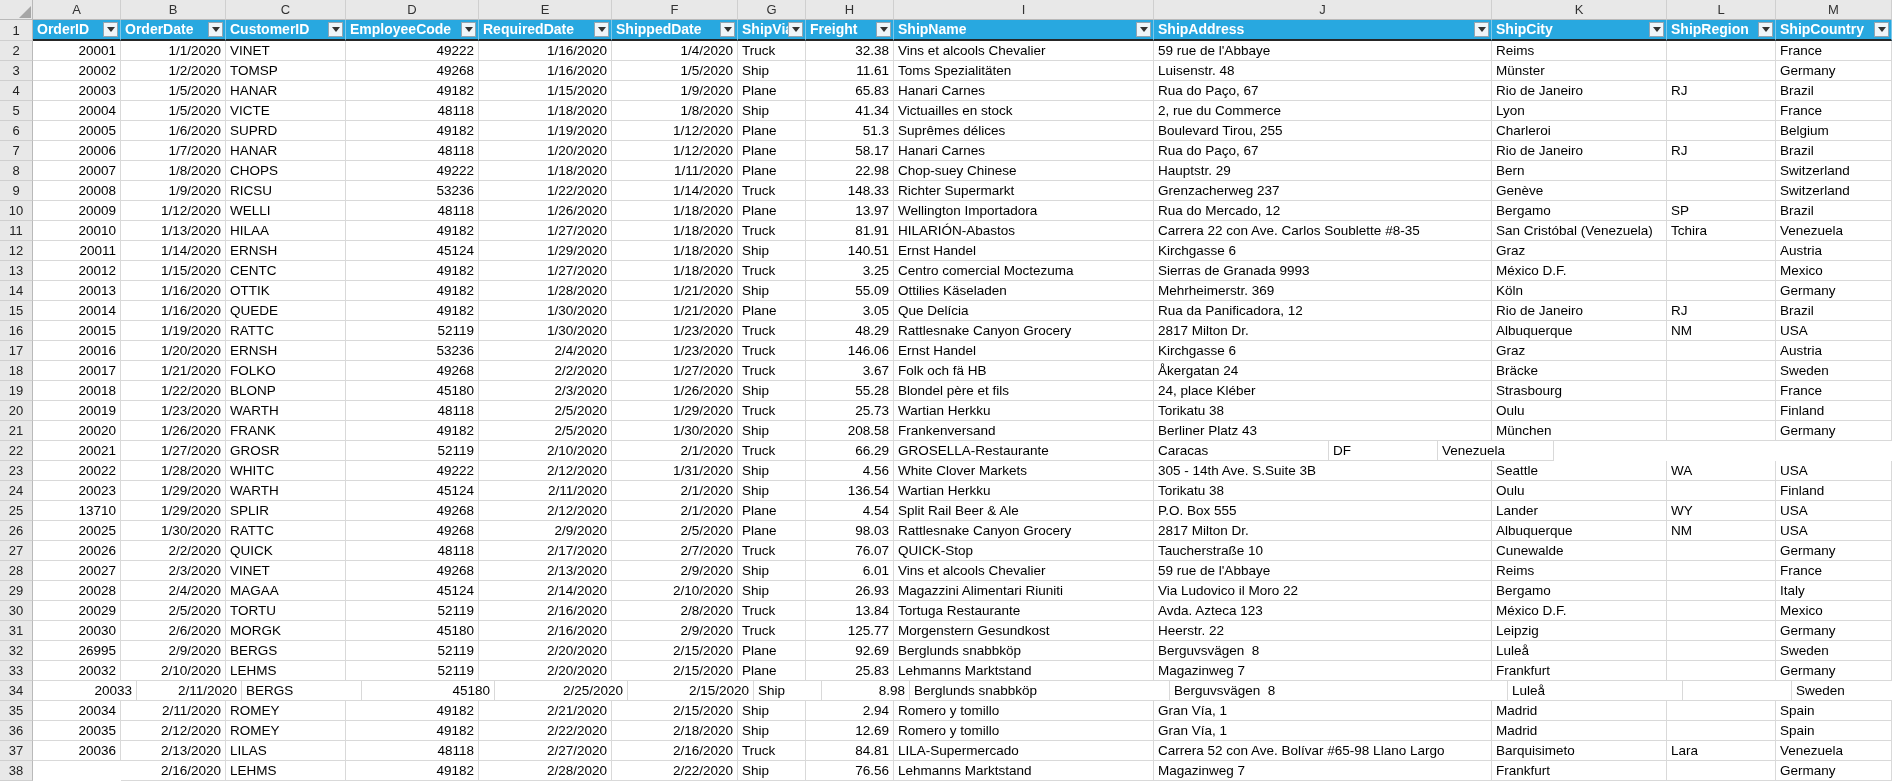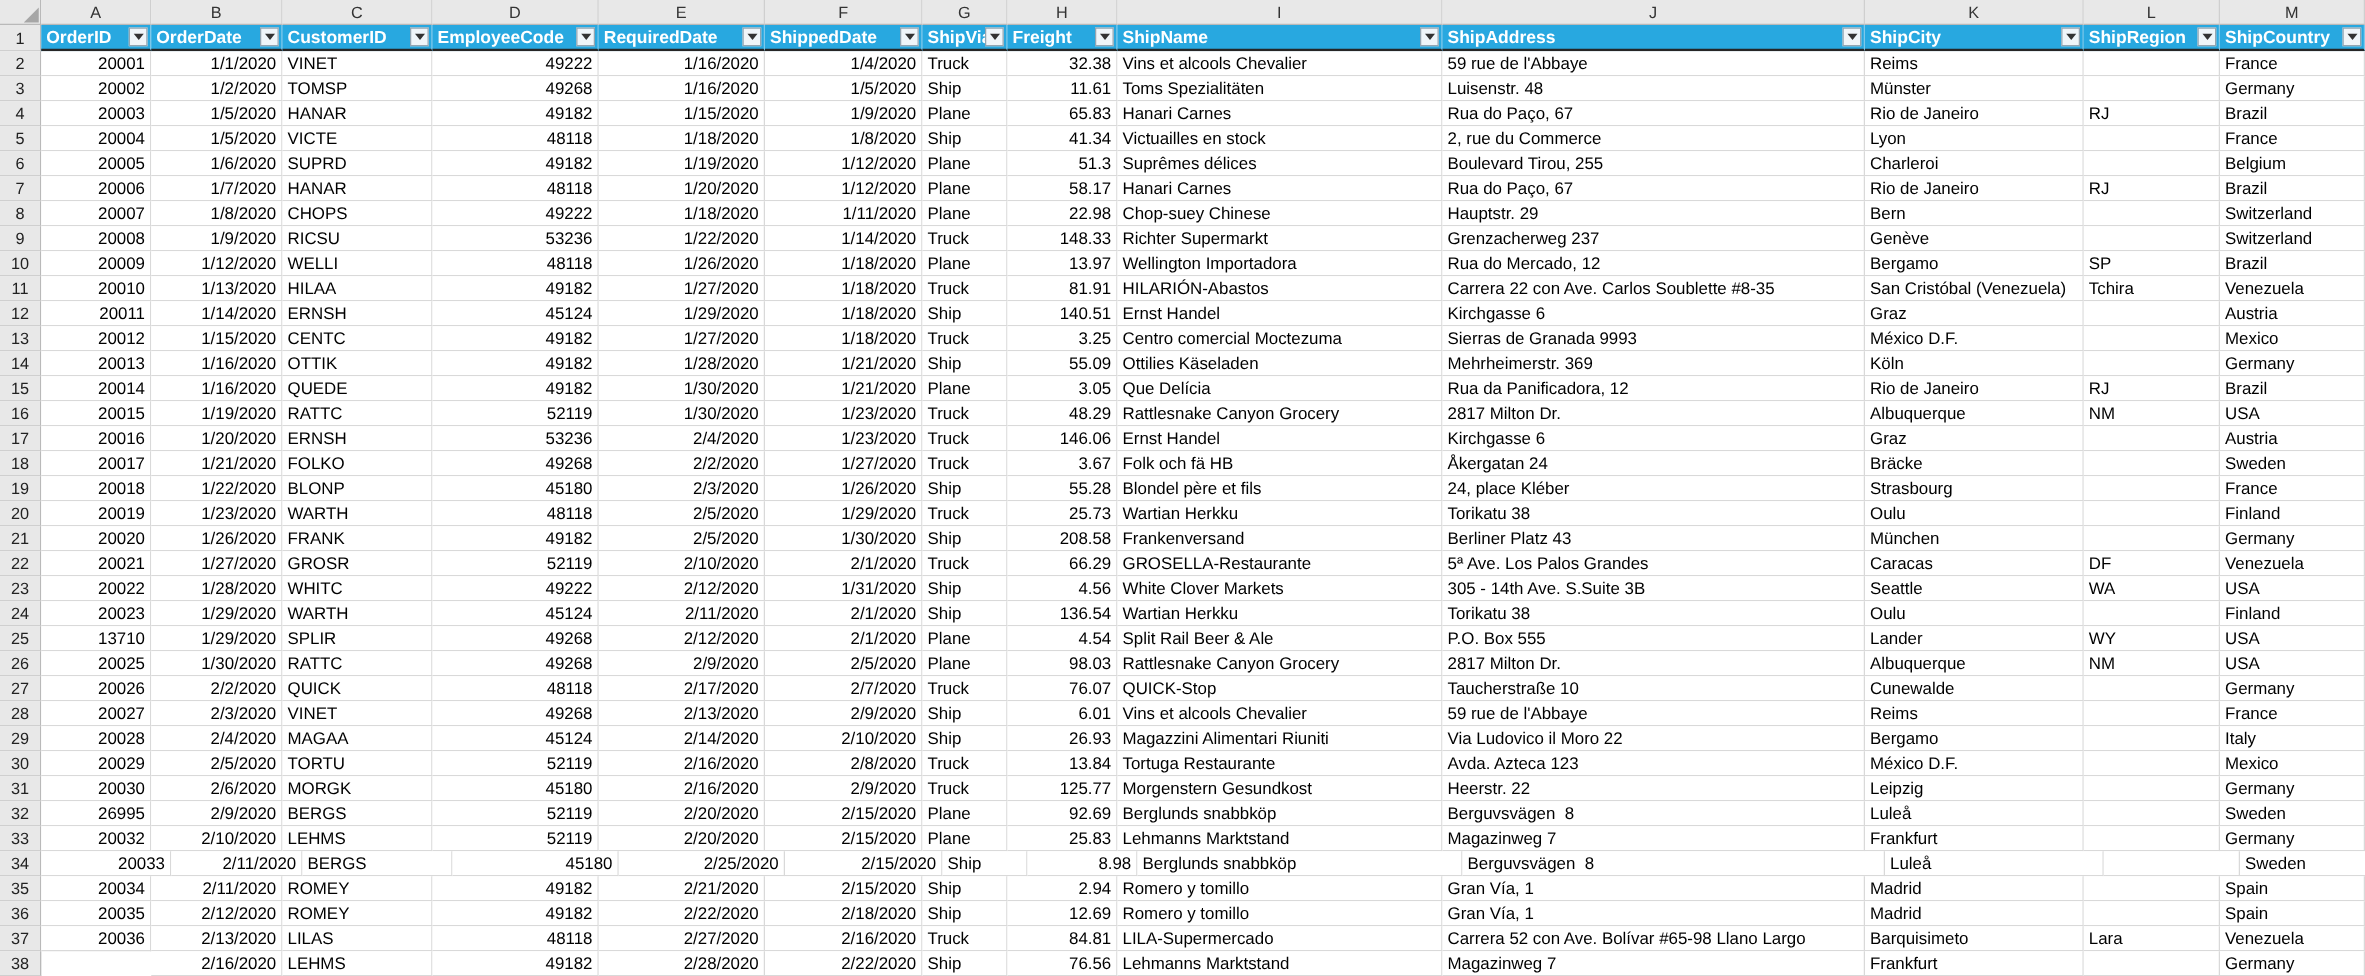--- a/index.html
+++ b/index.html
@@ -418,21 +418,20 @@
         <div class="gutter" style="width: 33px;">22</div>
         <div class="cell right" style="width: 88px;">20021</div>
         <div class="cell right" style="width: 105px;">1/27/2020</div>
         <div class="cell " style="width: 120px;">GROSR</div>
         <div class="cell right" style="width: 133px;">52119</div>
         <div class="cell right" style="width: 133px;">2/10/2020</div>
         <div class="cell right" style="width: 126px;">2/1/2020</div>
         <div class="cell " style="width: 68px;">Truck</div>
         <div class="cell right" style="width: 88px;">66.29</div>
         <div class="cell " style="width: 260px;">GROSELLA-Restaurante</div>
-        <div class="cell " style="width: 338px;">5ª Ave. Los Palos Grandes</div>
         <div class="cell " style="width: 175px;">Caracas</div>
         <div class="cell " style="width: 109px;">DF</div>
         <div class="cell " style="width: 116px;">Venezuela</div>
       </div>
       <div class="row drow">
         <div class="gutter" style="width: 33px;">23</div>
         <div class="cell right" style="width: 88px;">20022</div>
         <div class="cell right" style="width: 105px;">1/28/2020</div>
         <div class="cell " style="width: 120px;">WHITC</div>
         <div class="cell right" style="width: 133px;">49222</div>

